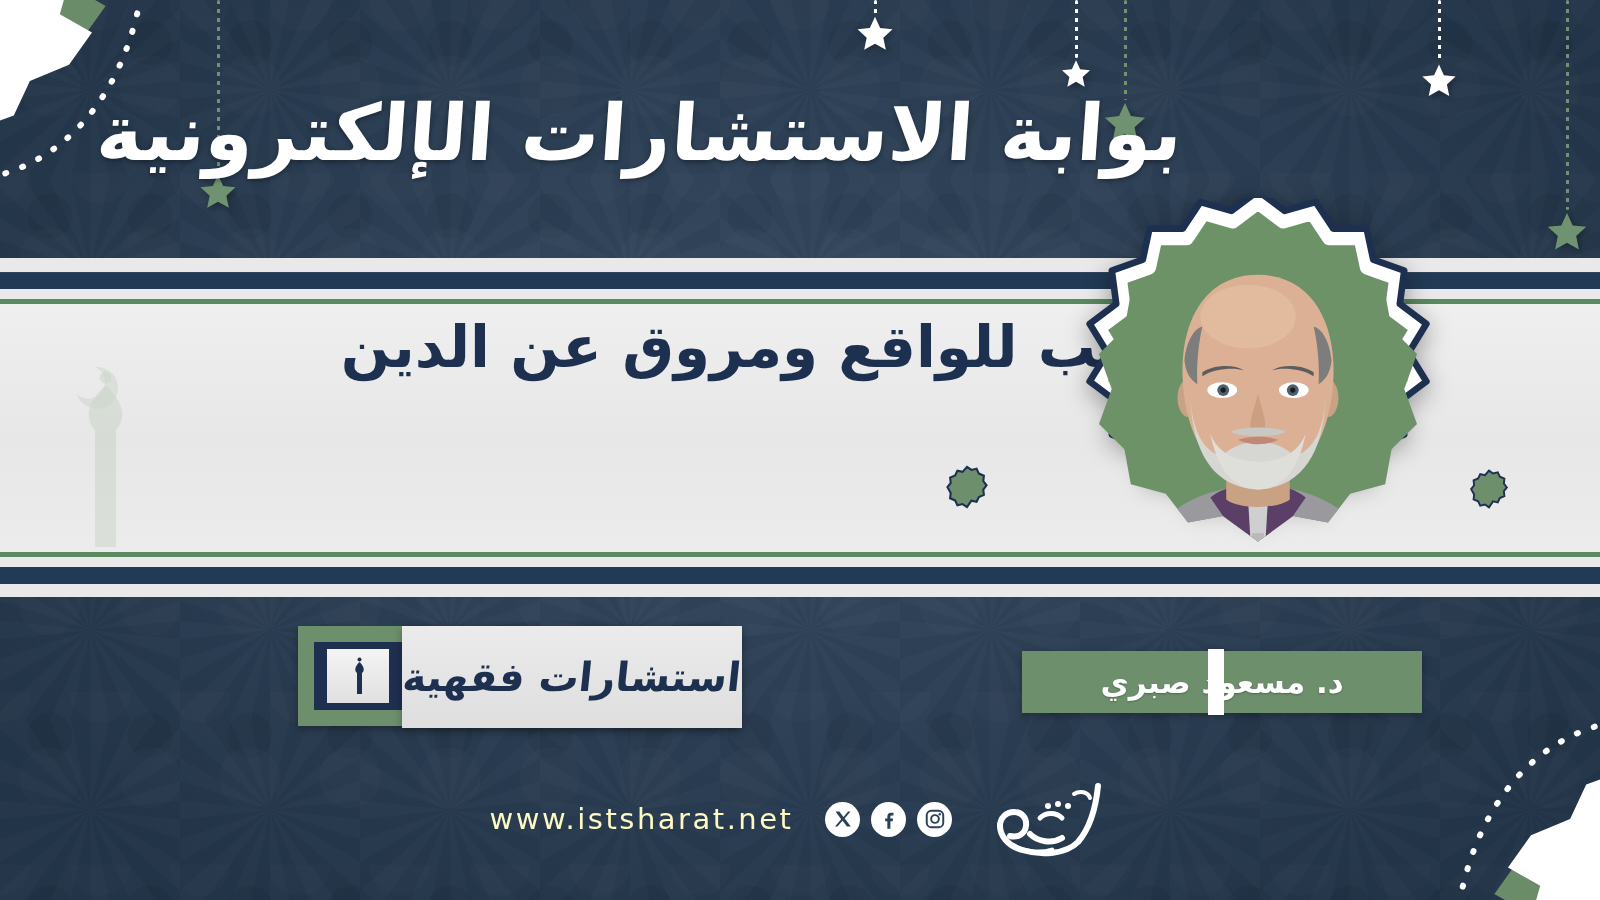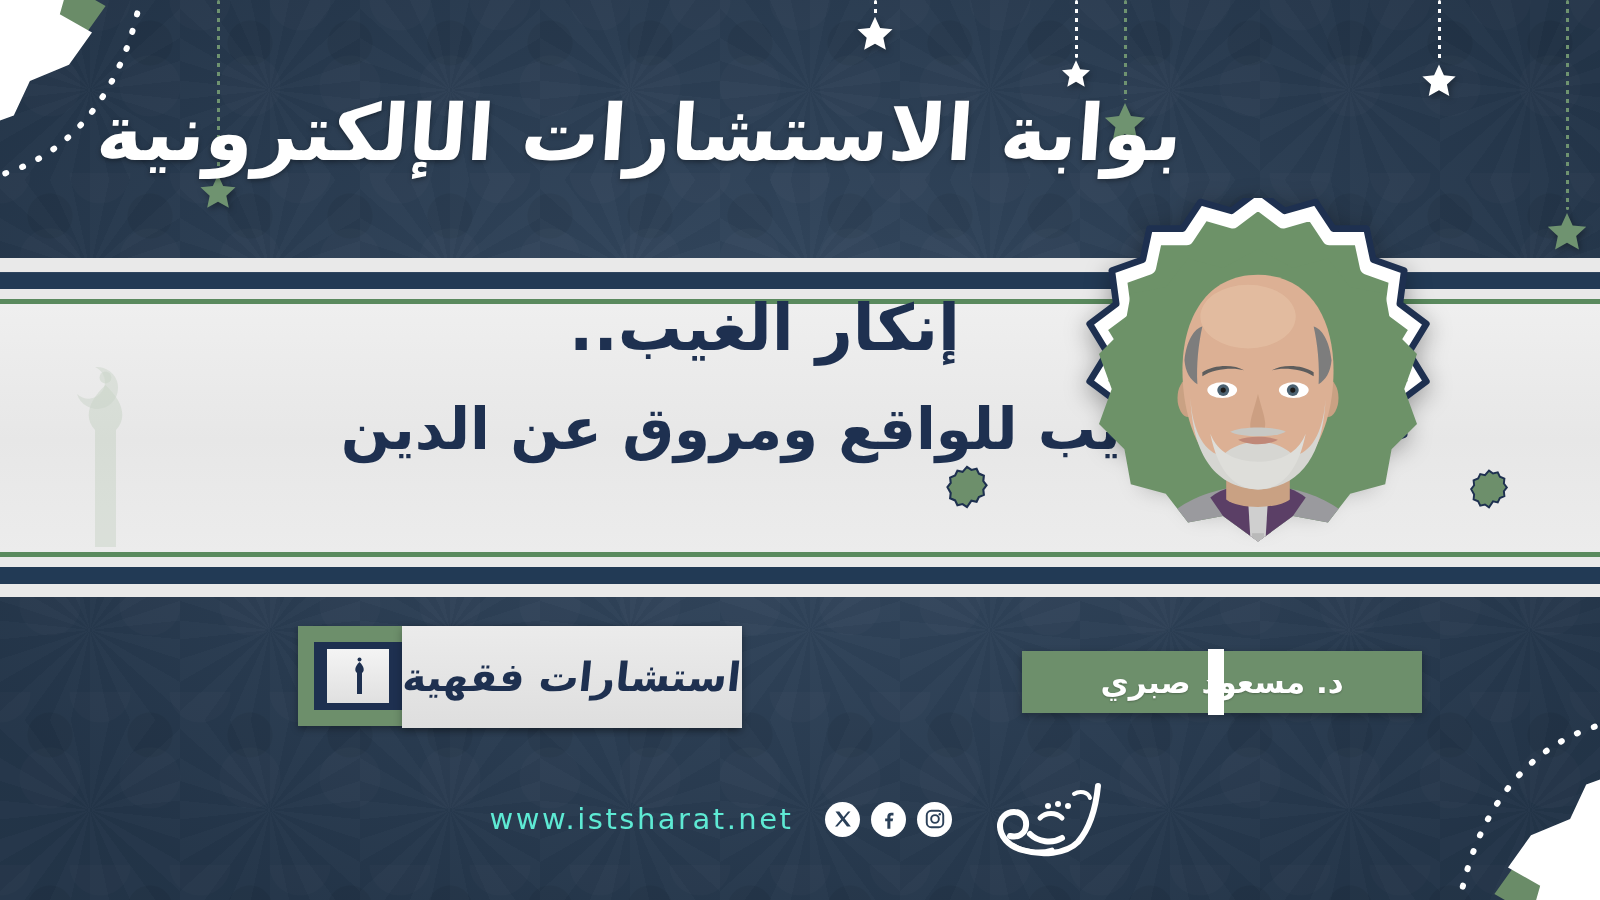--- a/index.html
+++ b/index.html
@@ -225,21 +225,21 @@
     gap:26px; z-index:7;
   }
   .footer-logo{ width:132px; height:78px; }
   .socials{ display:flex; align-items:center; gap:11px; }
   .soc{
     width:35px; height:35px; border-radius:50%;
     background:#fff;
     display:flex; align-items:center; justify-content:center;
   }
   .site-url{
-    color:#5eead4; font-size:29px; letter-spacing:2.5px;
+    color:#fef9c3; font-size:29px; letter-spacing:2.5px;
     font-family:"DejaVu Sans", sans-serif;
     direction:ltr;
     margin-right:6px;
   }
 </style>
 </head>
 <body>
 
 <div id="stage">
 
@@ -332,21 +332,20 @@
       </svg>
     </div>
 
     <div class="panel-bot-green"></div>
     <div class="panel-bot-gray"></div>
     <div class="panel-bot-navy"></div>
     <div class="panel-bot-gray2"></div>
   </div>
 
   <div class="title-block">
-    <div class="title-line l1">إنكار الغيب..</div>
     <div class="title-line l2">تكذيب للواقع ومروق عن الدين</div>
   </div>
 
   <div class="portrait-wrap">
     <svg class="deco-frame" viewBox="0 0 200 200">
       <path d="M100 2 L112 11 L126 7 L134 19 L149 19 L152 33 L166 38 L164 53 L176 62 L168 75 L176 88
                L164 97 L166 112 L152 117 L149 131 L134 131 L126 143 L112 139 L100 148 L88 139 L74 143
                L66 131 L51 131 L48 117 L34 112 L36 97 L24 88 L32 75 L24 62 L36 53 L34 38 L48 33
                L51 19 L66 19 L74 7 L88 11 Z" fill="#6d9268" stroke="#ffffff" stroke-width="7" stroke-linejoin="round"></path>
       <path d="M100 2 L112 11 L126 7 L134 19 L149 19 L152 33 L166 38 L164 53 L176 62 L168 75 L176 88

